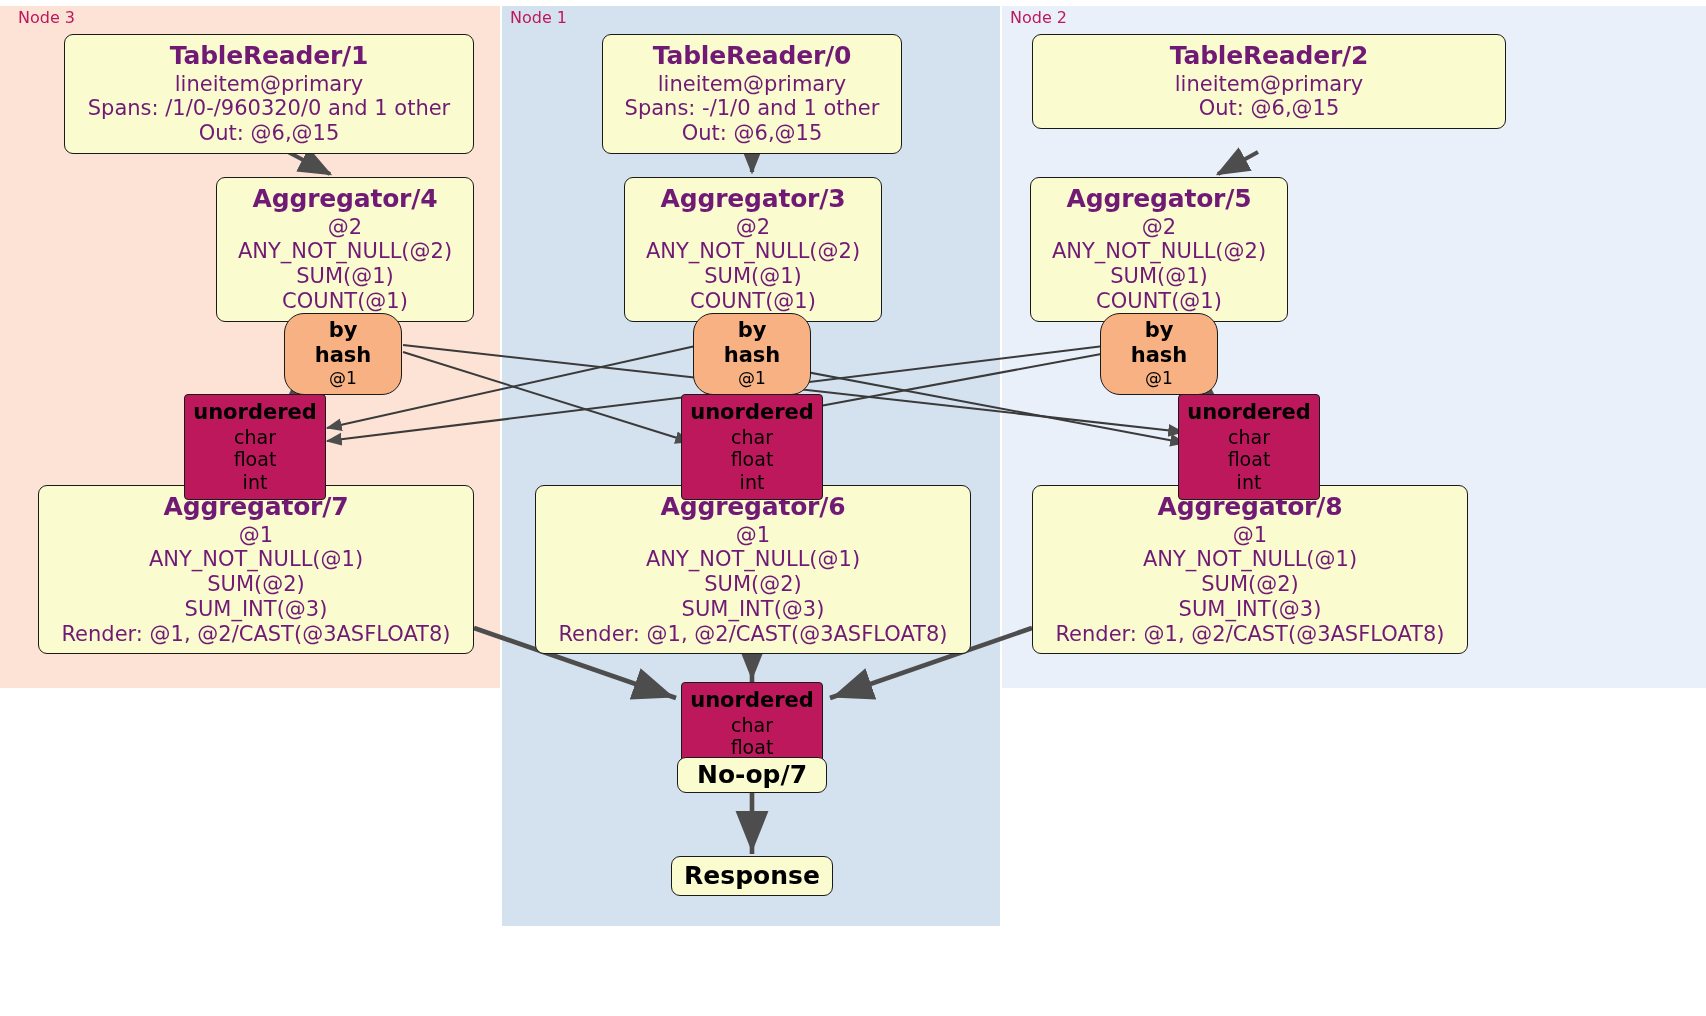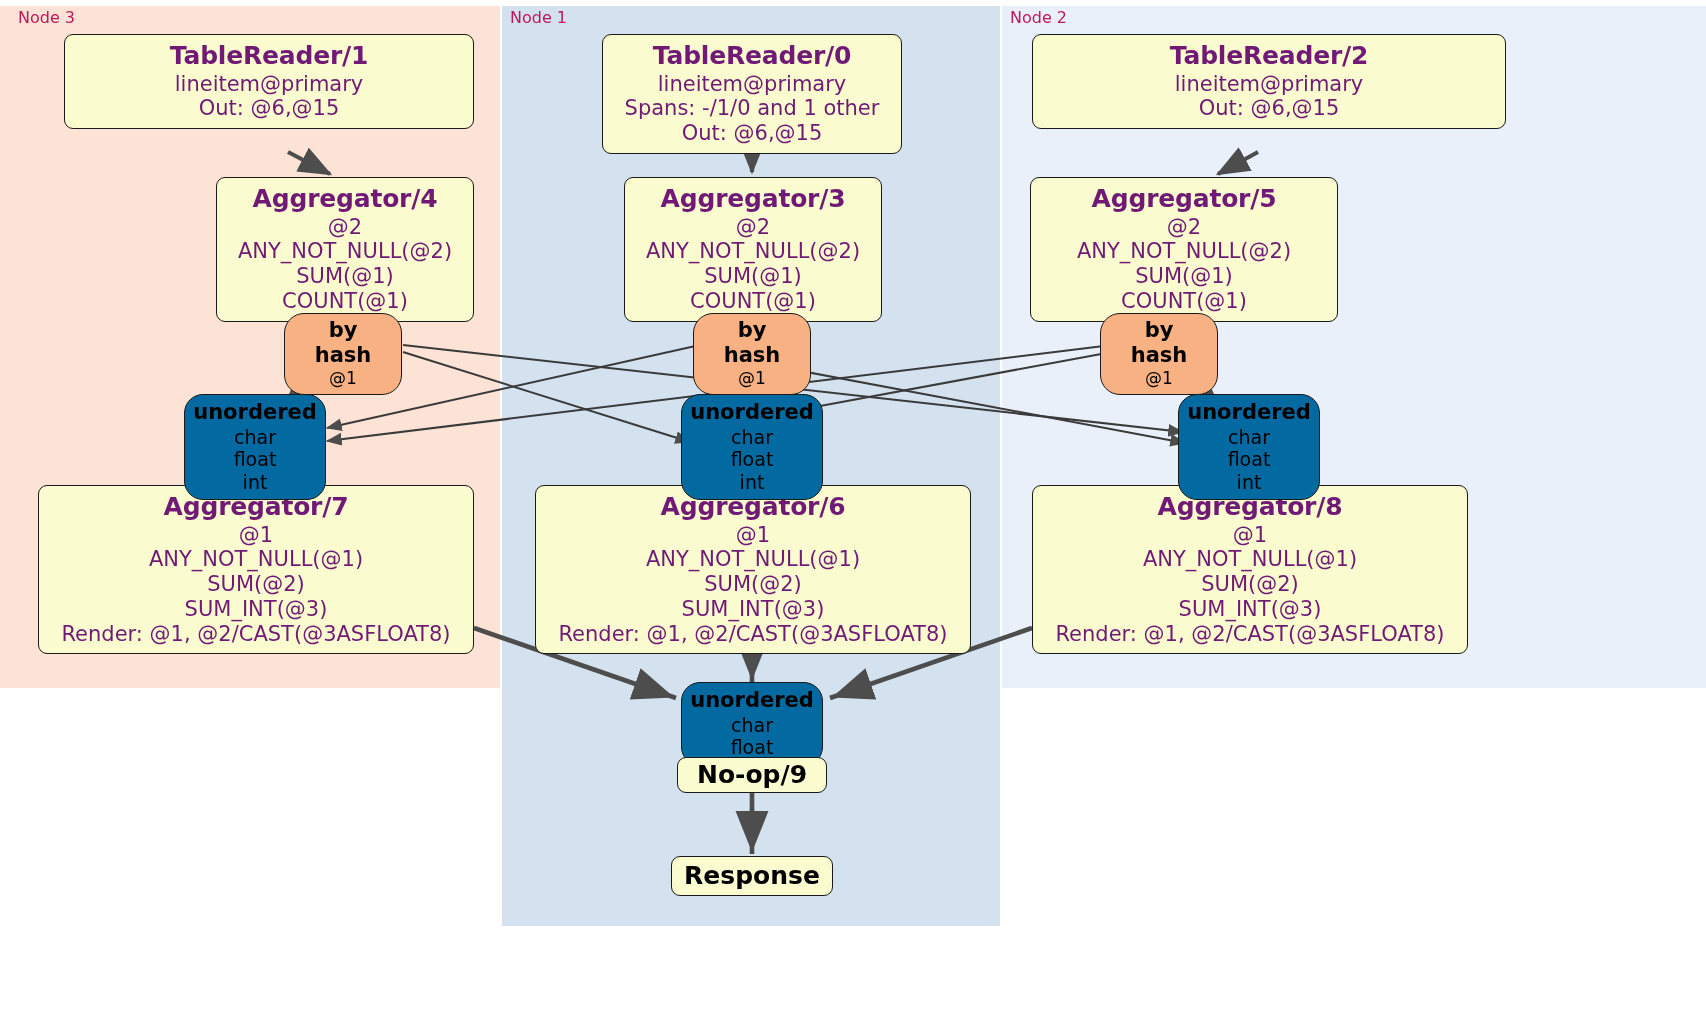--- a/index.html
+++ b/index.html
@@ -41,22 +41,22 @@
   .router{
     background:#f8b183;
     border-radius:20px;
     padding:4px 14px 6px 14px;
     font-size:17px;color:#000;z-index:6;
   }
   .router .t{font-weight:bold;font-size:21px;}
   .router .r{font-size:17px;}
 
   .sync{
-    background:#0369a1;
-    border-radius:19px;
+    background:#be185d;
+    border-radius:4px;
     padding:5px 14px 6px 14px;
     font-size:19px;color:#000;z-index:5;
   }
   .sync .t{font-weight:bold;font-size:21px;margin-bottom:1px;}
   .sync .r{font-size:19px;}
 
   .pill{
     background:#fbfbd0;
     border-radius:9px;
     display:flex;align-items:center;justify-content:center;
@@ -114,20 +114,21 @@
     </g>
 
     <g stroke="#4d4d4d" stroke-width="4.6" fill="none" marker-end="url(#ahT)">
       <path d="M752,792 L752,854"></path>
     </g>
   </svg>
 
   <div class="box proc" style="left:64px;top:34px;width:410px;">
     <div class="t">TableReader/1</div>
     <div class="r">lineitem@primary</div>
+    <div class="r">Spans: /1/0-/960320/0 and 1 other</div>
     <div class="r">Out: @6,@15</div>
   </div>
 
   <div class="box proc" style="left:602px;top:34px;width:300px;">
     <div class="t">TableReader/0</div>
     <div class="r">lineitem@primary</div>
     <div class="r">Spans: -/1/0 and 1 other</div>
     <div class="r">Out: @6,@15</div>
   </div>
 
@@ -146,21 +147,21 @@
   </div>
 
   <div class="box proc" style="left:624px;top:177px;width:258px;">
     <div class="t">Aggregator/3</div>
     <div class="r">@2</div>
     <div class="r">ANY_NOT_NULL(@2)</div>
     <div class="r">SUM(@1)</div>
     <div class="r">COUNT(@1)</div>
   </div>
 
-  <div class="box proc" style="left:1030px;top:177px;width:308px;">
+  <div class="box proc" style="left:1030px;top:177px;width:258px;">
     <div class="t">Aggregator/5</div>
     <div class="r">@2</div>
     <div class="r">ANY_NOT_NULL(@2)</div>
     <div class="r">SUM(@1)</div>
     <div class="r">COUNT(@1)</div>
   </div>
 
   <div class="box router" style="left:284px;top:313px;width:118px;">
     <div class="t">by hash</div>
     <div class="r">@1</div>
@@ -224,20 +225,20 @@
     <div class="r">Render: @1, @2/CAST(@3ASFLOAT8)</div>
   </div>
 
   <div class="box sync" style="left:681px;top:682px;width:142px;">
     <div class="t">unordered</div>
     <div class="r">char</div>
     <div class="r">float</div>
   </div>
 
   <div class="box pill" style="left:677px;top:757px;width:150px;height:36px;">
-    <span>No-op/9</span>
+    <span>No-op/7</span>
   </div>
 
   <div class="box pill" style="left:671px;top:856px;width:162px;height:40px;">
     <span>Response</span>
   </div>
 
 </div>
 
 </body></html>

